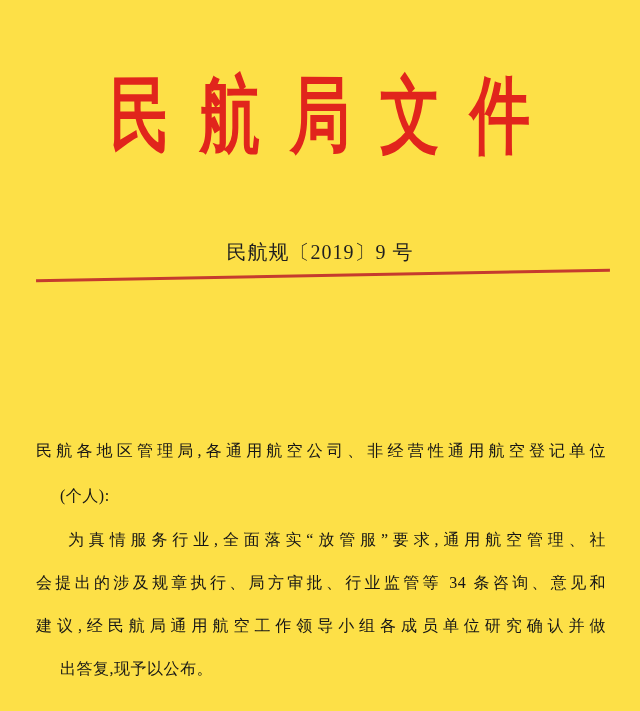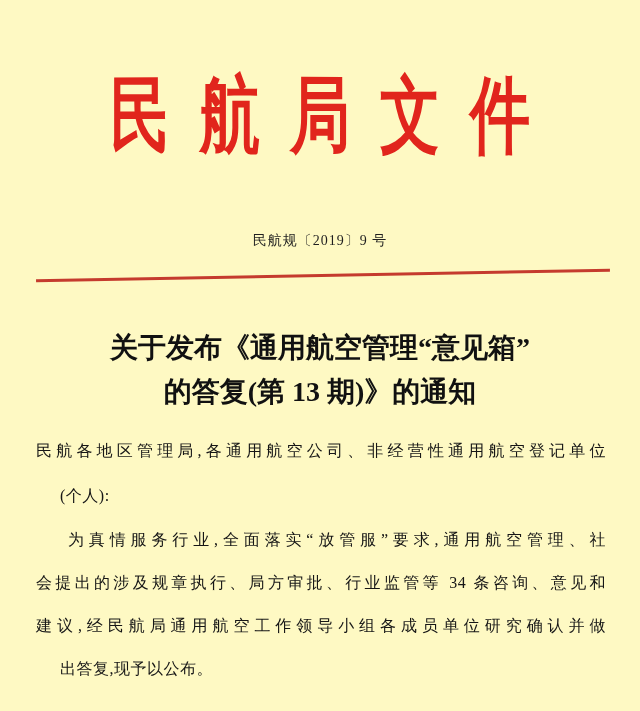--- a/index.html
+++ b/index.html
@@ -5,37 +5,37 @@
   * { margin: 0; padding: 0; box-sizing: border-box; }
   html, body { background: #ffffff; }
   body {
     width: 640px; height: 711px;
     font-family: "Liberation Serif", "DejaVu Serif", serif;
     position: relative; overflow: hidden;
   }
   .page {
     position: absolute; top: 0; left: 0;
     width: 640px; height: 711px;
-    background: #fef9c3;
+    background: #fde047;
     overflow: hidden;
   }
   .banner-title {
     position: absolute; top: 74px; left: 0; width: 100%;
     text-align: center;
     font-size: 60px; font-weight: bold;
     letter-spacing: 30px; text-indent: 30px;
     line-height: 1;
     transform: scaleY(1.4);
     transform-origin: top center;
     white-space: nowrap;
   }
   .doc-number {
-    position: absolute; top: 232px; left: 0; width: 100%;
+    position: absolute; top: 239px; left: 0; width: 100%;
     text-align: center;
-    font-size: 14px; font-weight: 500;
+    font-size: 20px; font-weight: 500;
     color: #1f1f1f;
     letter-spacing: 1px;
   }
   .red-divider {
     position: absolute; top: 274px; left: 36px;
     width: 574px; height: 3px;
     transform: rotate(-1.05deg);
     transform-origin: center;
   }
   .notice-title {
@@ -62,24 +62,20 @@
 <body>
 
 <div class="page">
 
   <div class="banner-title" style="color: rgb(225, 37, 28);">民航局文件</div>
 
   <div class="doc-number">民航规〔2019〕9 号</div>
 
   <div class="red-divider" style="background-color: rgb(197, 59, 46);"></div>
 
-  <div class="notice-title">
-    <div class="title-line">关于发布《通用航空管理“意见箱”</div>
-    <div class="title-line">的答复(第 13 期)》的通知</div>
-  </div>
 
   <div class="body-block salutation">
     <div class="line stretch">民航各地区管理局,各通用航空公司、非经营性通用航空登记单位</div>
     <div class="line last">(个人):</div>
   </div>
 
   <div class="body-block paragraph">
     <div class="line stretch indent">为真情服务行业,全面落实“放管服”要求,通用航空管理、社</div>
     <div class="line stretch">会提出的涉及规章执行、局方审批、行业监管等 34 条咨询、意见和</div>
     <div class="line stretch">建议,经民航局通用航空工作领导小组各成员单位研究确认并做</div>

